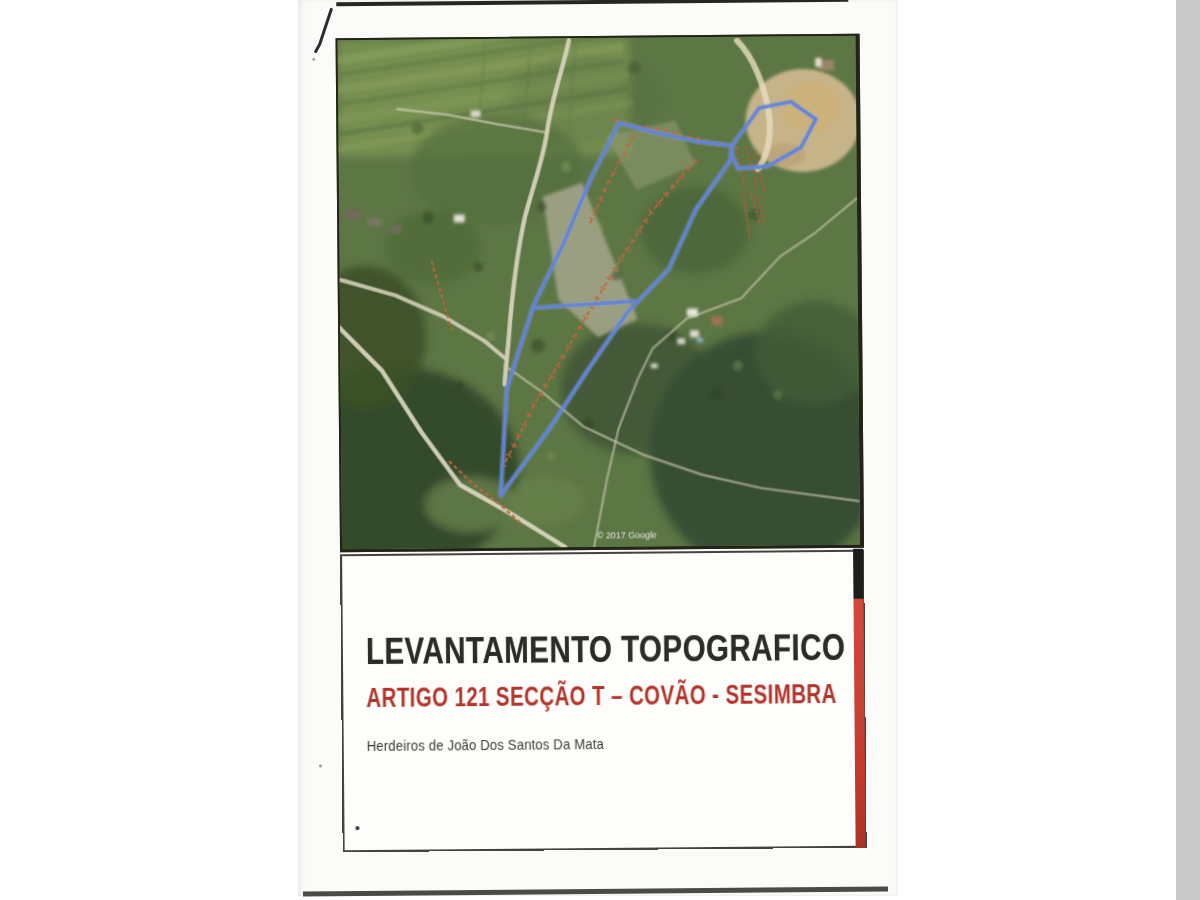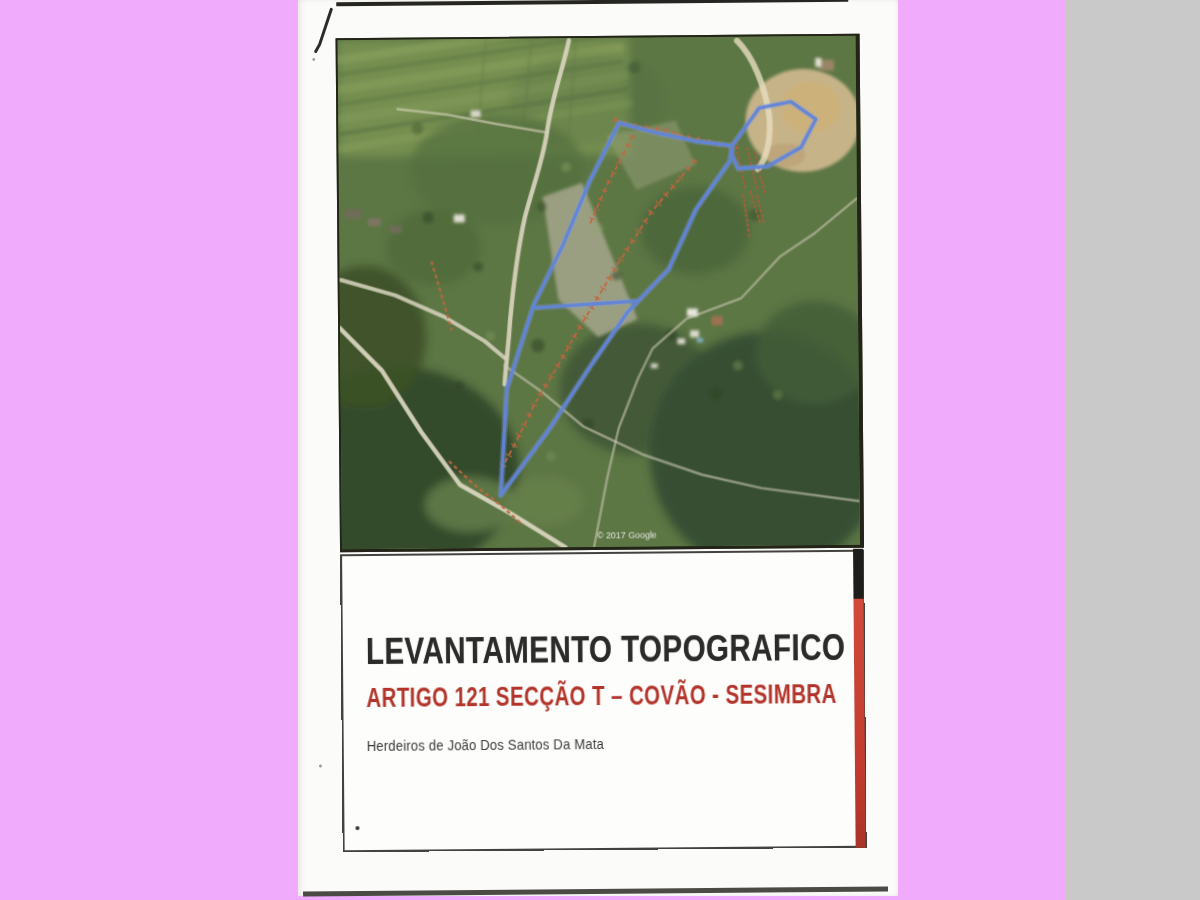--- a/index.html
+++ b/index.html
@@ -1,16 +1,16 @@
 <!DOCTYPE html>
 <html><head>
 <meta charset="utf-8">
 <style>
   html,body{margin:0;padding:0;background:#c9c9c9;}
-  .stage{position:relative;width:1066px;height:900px;background:#f0abfc;overflow:hidden;
+  .stage{position:relative;width:1176px;height:900px;background:#ffffff;overflow:hidden;
          font-family:"Liberation Sans",sans-serif;}
   .paper{position:absolute;left:298px;top:0;width:600px;height:896px;background:#fbfbf9;
          box-shadow:inset 4px 0 8px -4px rgba(0,0,0,.14), inset -2px 0 4px -2px rgba(0,0,0,.10);}
   .scan{position:absolute;left:0;top:0;width:1200px;height:900px;
         transform:rotate(-0.5deg);transform-origin:600px 430px;}
   .top-strip{position:absolute;left:340px;top:0;width:512px;height:4px;background:#262521;}
   .bottom-strip{position:absolute;left:299px;top:889px;width:585px;height:5px;background:#4b4a45;}
   .photo{position:absolute;left:339px;top:36px;width:524px;height:514px;box-sizing:border-box;
          border:2px solid #24231a;border-right-width:4px;border-bottom-width:3px;background:#51693a;}
   .photo svg{display:block;width:100%;height:100%;}

